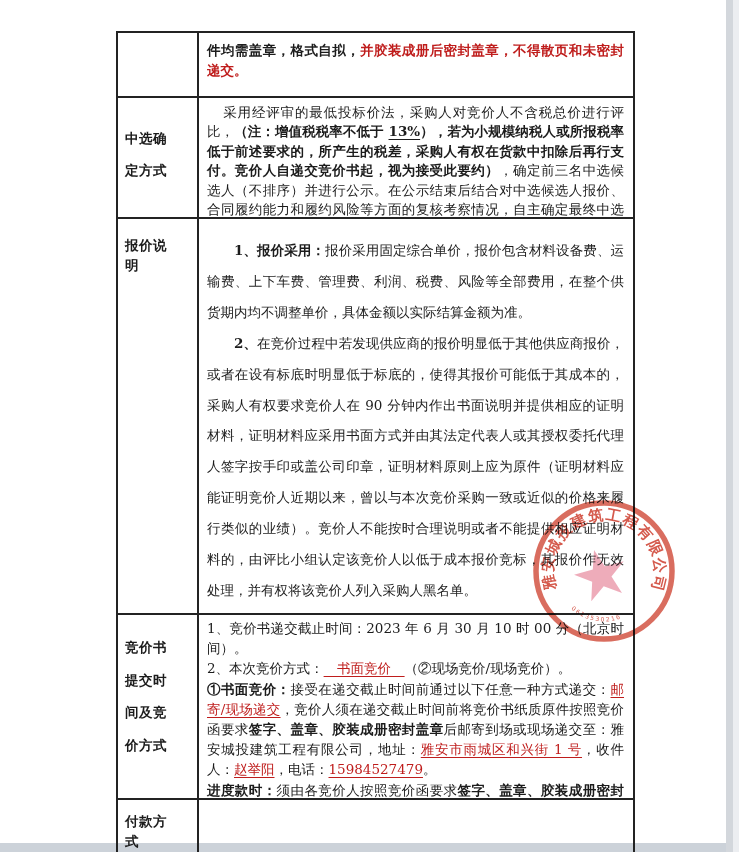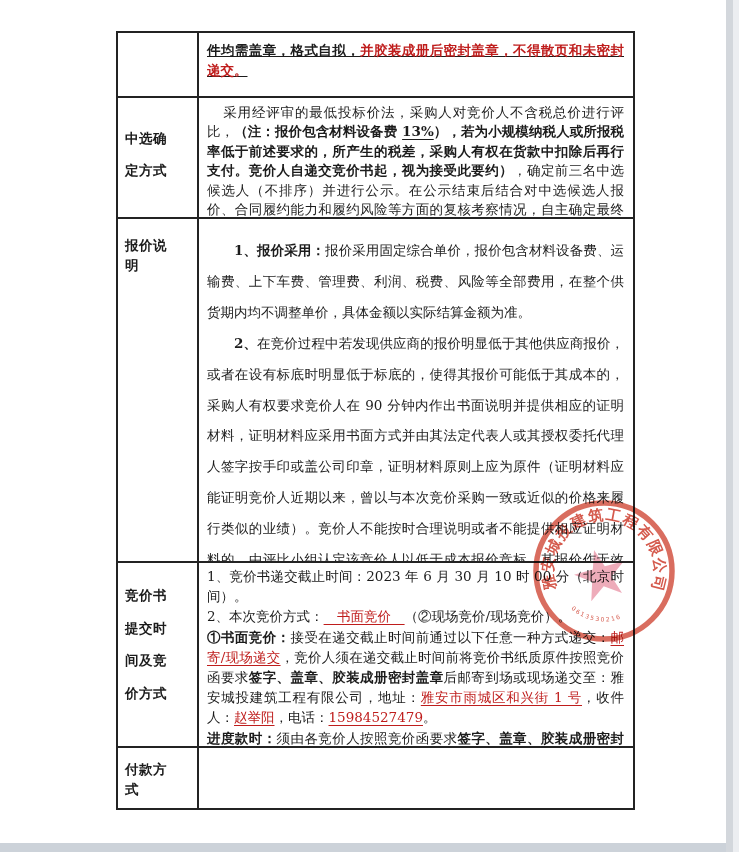--- a/index.html
+++ b/index.html
@@ -11,24 +11,24 @@
   .edge-bottom{position:absolute;left:0;top:843px;width:739px;height:9px;background:#ccd2d9;}
   .edge-right{position:absolute;left:726px;top:0;width:7px;height:852px;background:#d3d7dc;}
   .edge-right2{position:absolute;left:733px;top:0;width:6px;height:852px;background:#eceef1;}
 
   
   #doc-table{
     position:absolute;left:116px;top:31px;width:519px;
     border:2px solid #232323;box-sizing:border-box;background:transparent;
   }
   .trow{display:flex;box-sizing:border-box;border-top:2px solid #232323;overflow:hidden;}
-  .trow:first-child{border-top:none;text-decoration:underline;}
+  .trow:first-child{border-top:none;}
   .trow0{height:63px;}
   .trow1{height:121px;}
-  .trow2{height:344px;}
+  .trow2{height:396px;}
   .trow3{height:185px;}
   .trow4{height:62px;}
 
   .cell-label{
     width:81px;flex:0 0 81px;box-sizing:border-box;border-right:2px solid #232323;
     font-weight:bold;font-size:13.5px;letter-spacing:.5px;
     padding:14px 19px 0 7px;line-height:32px;word-break:break-all;
   }
   .cell-content{
     flex:1;box-sizing:border-box;padding:5px 9px 0 8px;
@@ -74,21 +74,21 @@
 <div id="doc-table">
     <div class="trow trow0">
       <div class="cell-label"></div>
       <div class="cell-content">
         <p><span class="s-b">件均需盖章，格式自拟，</span><span class="s-b s-r">并胶装成册后密封盖章，不得散页和未密封递交。</span></p>
       </div>
     </div>
     <div class="trow trow1">
       <div class="cell-label">中选确定方式</div>
       <div class="cell-content">
-        <p><span class="">采用经评审的最低投标价法，采购人对竞价人不含税总价进行评比，</span><span class="s-b">（注：报价包含材料设备费 </span><span class="s-b s-u">13%</span><span class="s-b">），若为小规模纳税人或所报税率低于前述要求的，所产生的税差，采购人有权在货款中扣除后再行支付。竞价人自递交竞价书起，视为接受此要约）</span><span class="">，确定前三名中选候选人（不排序）并进行公示。在公示结束后结合对中选候选人报价、合同履约能力和履约风险等方面的复核考察情况，自主确定最终中选人，达到优质采购的目的。</span></p>
+        <p><span class="">采用经评审的最低投标价法，采购人对竞价人不含税总价进行评比，</span><span class="s-b">（注：增值税税率不低于 </span><span class="s-b s-u">13%</span><span class="s-b">），若为小规模纳税人或所报税率低于前述要求的，所产生的税差，采购人有权在货款中扣除后再行支付。竞价人自递交竞价书起，视为接受此要约）</span><span class="">，确定前三名中选候选人（不排序）并进行公示。在公示结束后结合对中选候选人报价、合同履约能力和履约风险等方面的复核考察情况，自主确定最终中选人，达到优质采购的目的。</span></p>
       </div>
     </div>
     <div class="trow trow2">
       <div class="cell-label">报价说明</div>
       <div class="cell-content">
         <p><span class="s-b">1、报价采用：</span><span class="">报价采用固定综合单价，报价包含材料设备费、运输费、上下车费、管理费、利润、税费、风险等全部费用，在整个供货期内均不调整单价，具体金额以实际结算金额为准。</span></p>
         <p><span class="s-b">2、</span><span class="">在竞价过程中若发现供应商的报价明显低于其他供应商报价，或者在设有标底时明显低于标底的，使得其报价可能低于其成本的，采购人有权要求竞价人在 90 分钟内作出书面说明并提供相应的证明材料，证明材料应采用书面方式并由其法定代表人或其授权委托代理人签字按手印或盖公司印章，证明材料原则上应为原件（证明材料应能证明竞价人近期以来，曾以与本次竞价采购一致或近似的价格来履行类似的业绩）。竞价人不能按时合理说明或者不能提供相应证明材料的，由评比小组认定该竞价人以低于成本报价竞标，其报价作无效处理，并有权将该竞价人列入采购人黑名单。</span></p>
       </div>
     </div>
     <div class="trow trow3">

